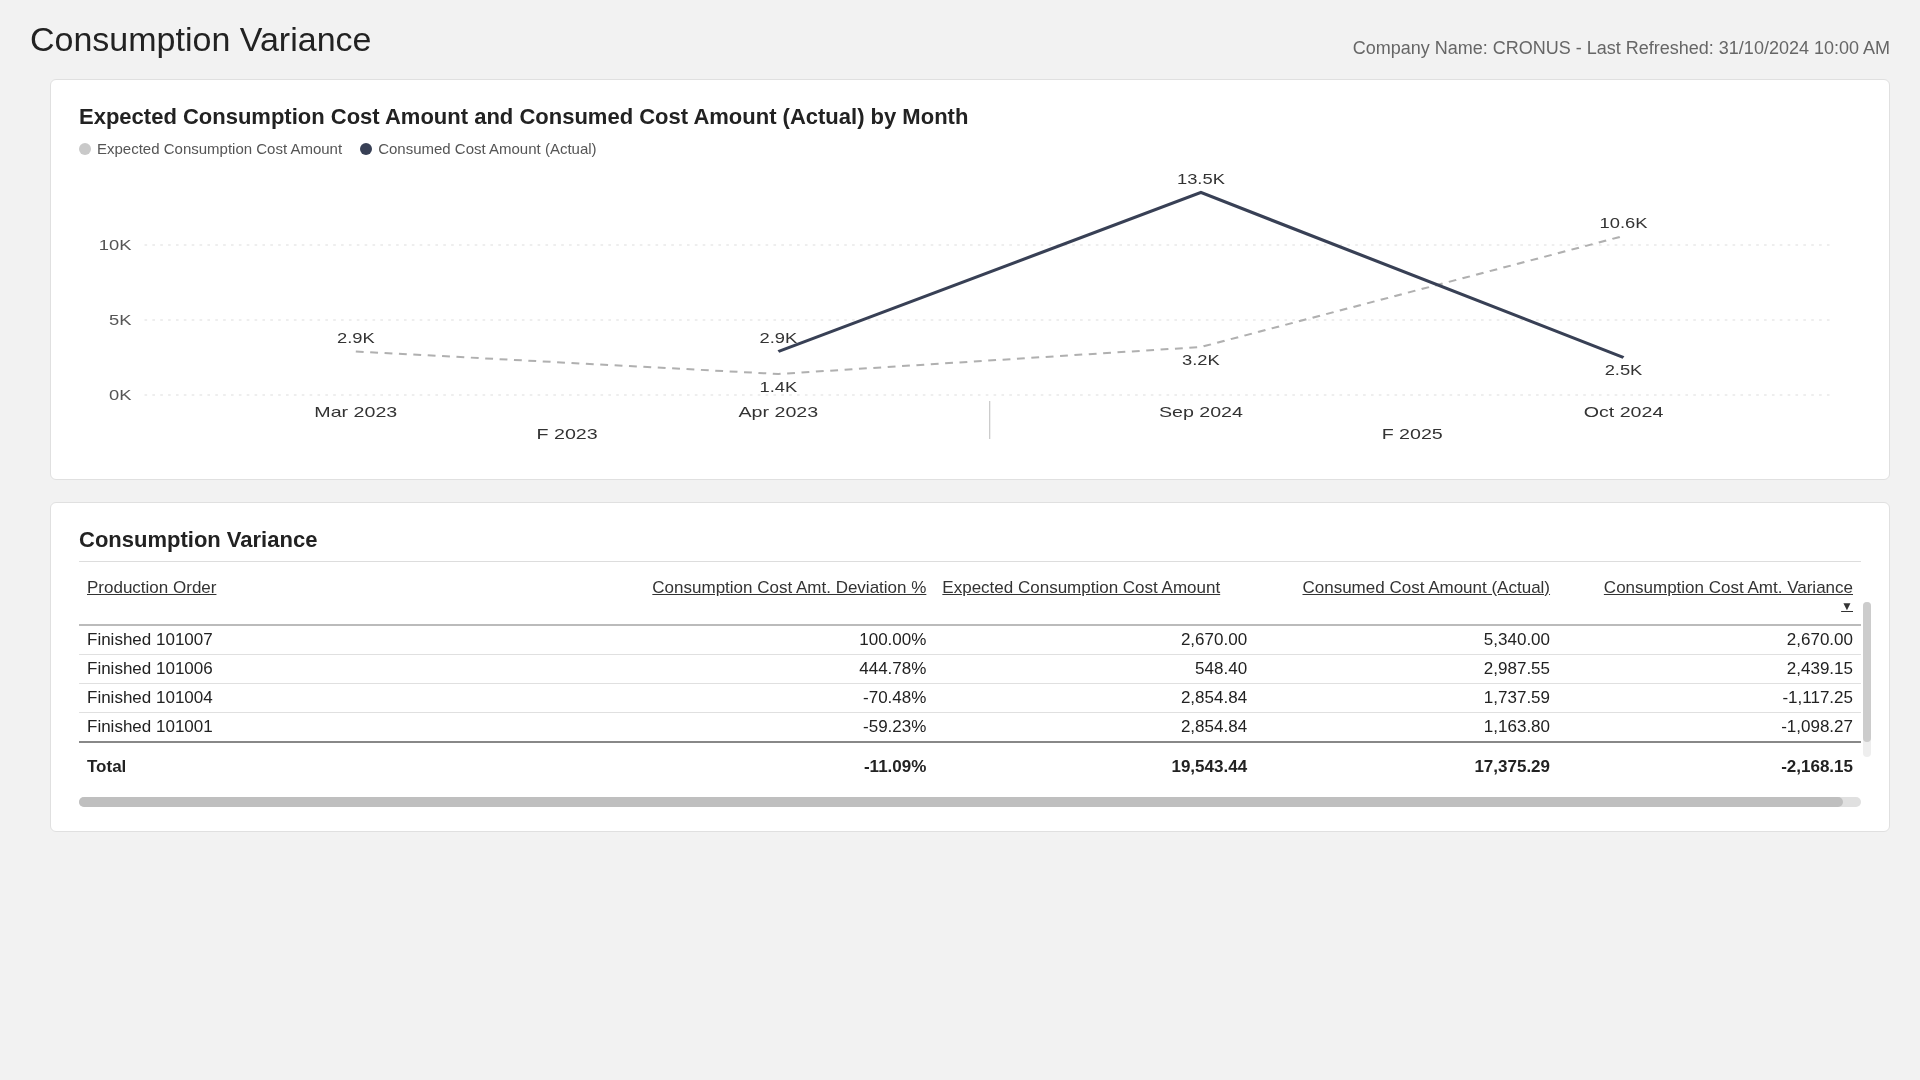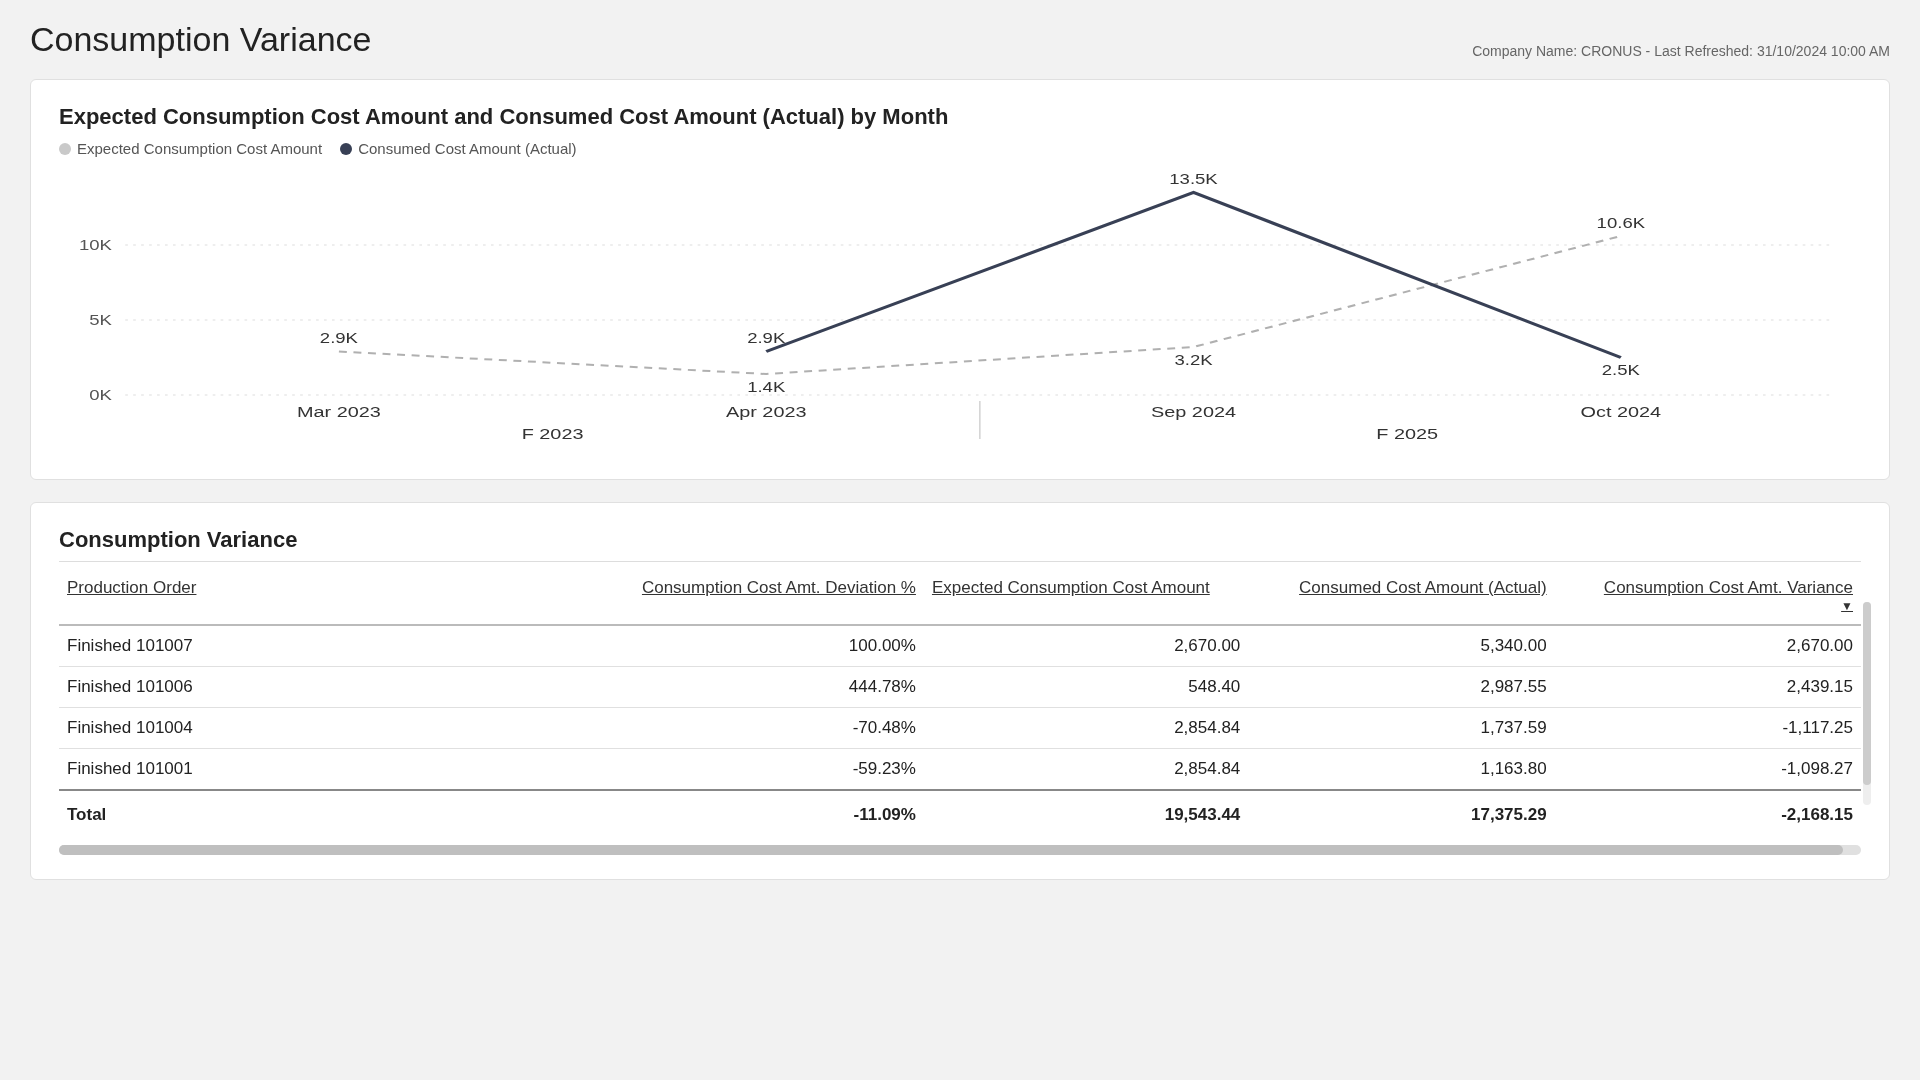--- a/index.html
+++ b/index.html
@@ -11,27 +11,28 @@
     height: 1080px;
     padding: 20px 30px;
   }
   .header-row {
     display: flex;
     justify-content: space-between;
     align-items: flex-end;
     margin-bottom: 20px;
   }
   .page-title { font-size: 34px; font-weight: 400; color: #222; }
-  .company-info { font-size: 14px; color: #666; }
+  .company-info { font-size: 18px; color: #666; }
   .card {
     background: #fff;
     border: 1px solid #e0e0e0;
     border-radius: 6px;
     padding: 24px 28px;
     margin-bottom: 22px;
+    margin-left: 20px;
   }
   .chart-title { font-size: 22px; font-weight: 600; margin-bottom: 10px; }
   .legend {
     display: flex; gap: 18px; align-items: center;
     font-size: 15px; color: #555; margin-bottom: 8px;
   }
   .legend-item { display: inline-flex; align-items: center; gap: 6px; }
   .legend-dot {
     display:inline-block; width:12px; height:12px; border-radius:50%;
   }
@@ -49,21 +50,21 @@
   .table-title { font-size: 22px; font-weight: 600; margin-bottom: 6px; padding-bottom:8px; border-bottom:1px solid #ddd;}
   .table-wrap { position: relative; }
   table { width: 100%; border-collapse: collapse; font-size: 17px; }
   thead th {
     text-align: left; font-weight: 400; color: #333;
     padding: 10px 8px 14px 8px; vertical-align: top;
     border-bottom: 2px solid #bbb;
     text-decoration: underline;
   }
   thead th.rt { text-align: right; }
-  tbody td { padding: 10px 8px; border-bottom: 1px solid #e0e0e0; }
+  tbody td { padding: 4px 8px; border-bottom: 1px solid #e0e0e0; }
   tbody td.rt { text-align: right; }
   tfoot td { padding: 14px 8px; font-weight: 700; border-top: 2px solid #888; }
   tfoot td.rt { text-align: right; }
   .sort-caret {
     display:block; text-align:right; font-size:12px; color:#333; line-height:8px;
     margin-top:4px;
   }
   .vscroll {
     position:absolute; right:-10px; top:34px; bottom:34px; width:8px;
     background:#eee; border-radius:4px;

